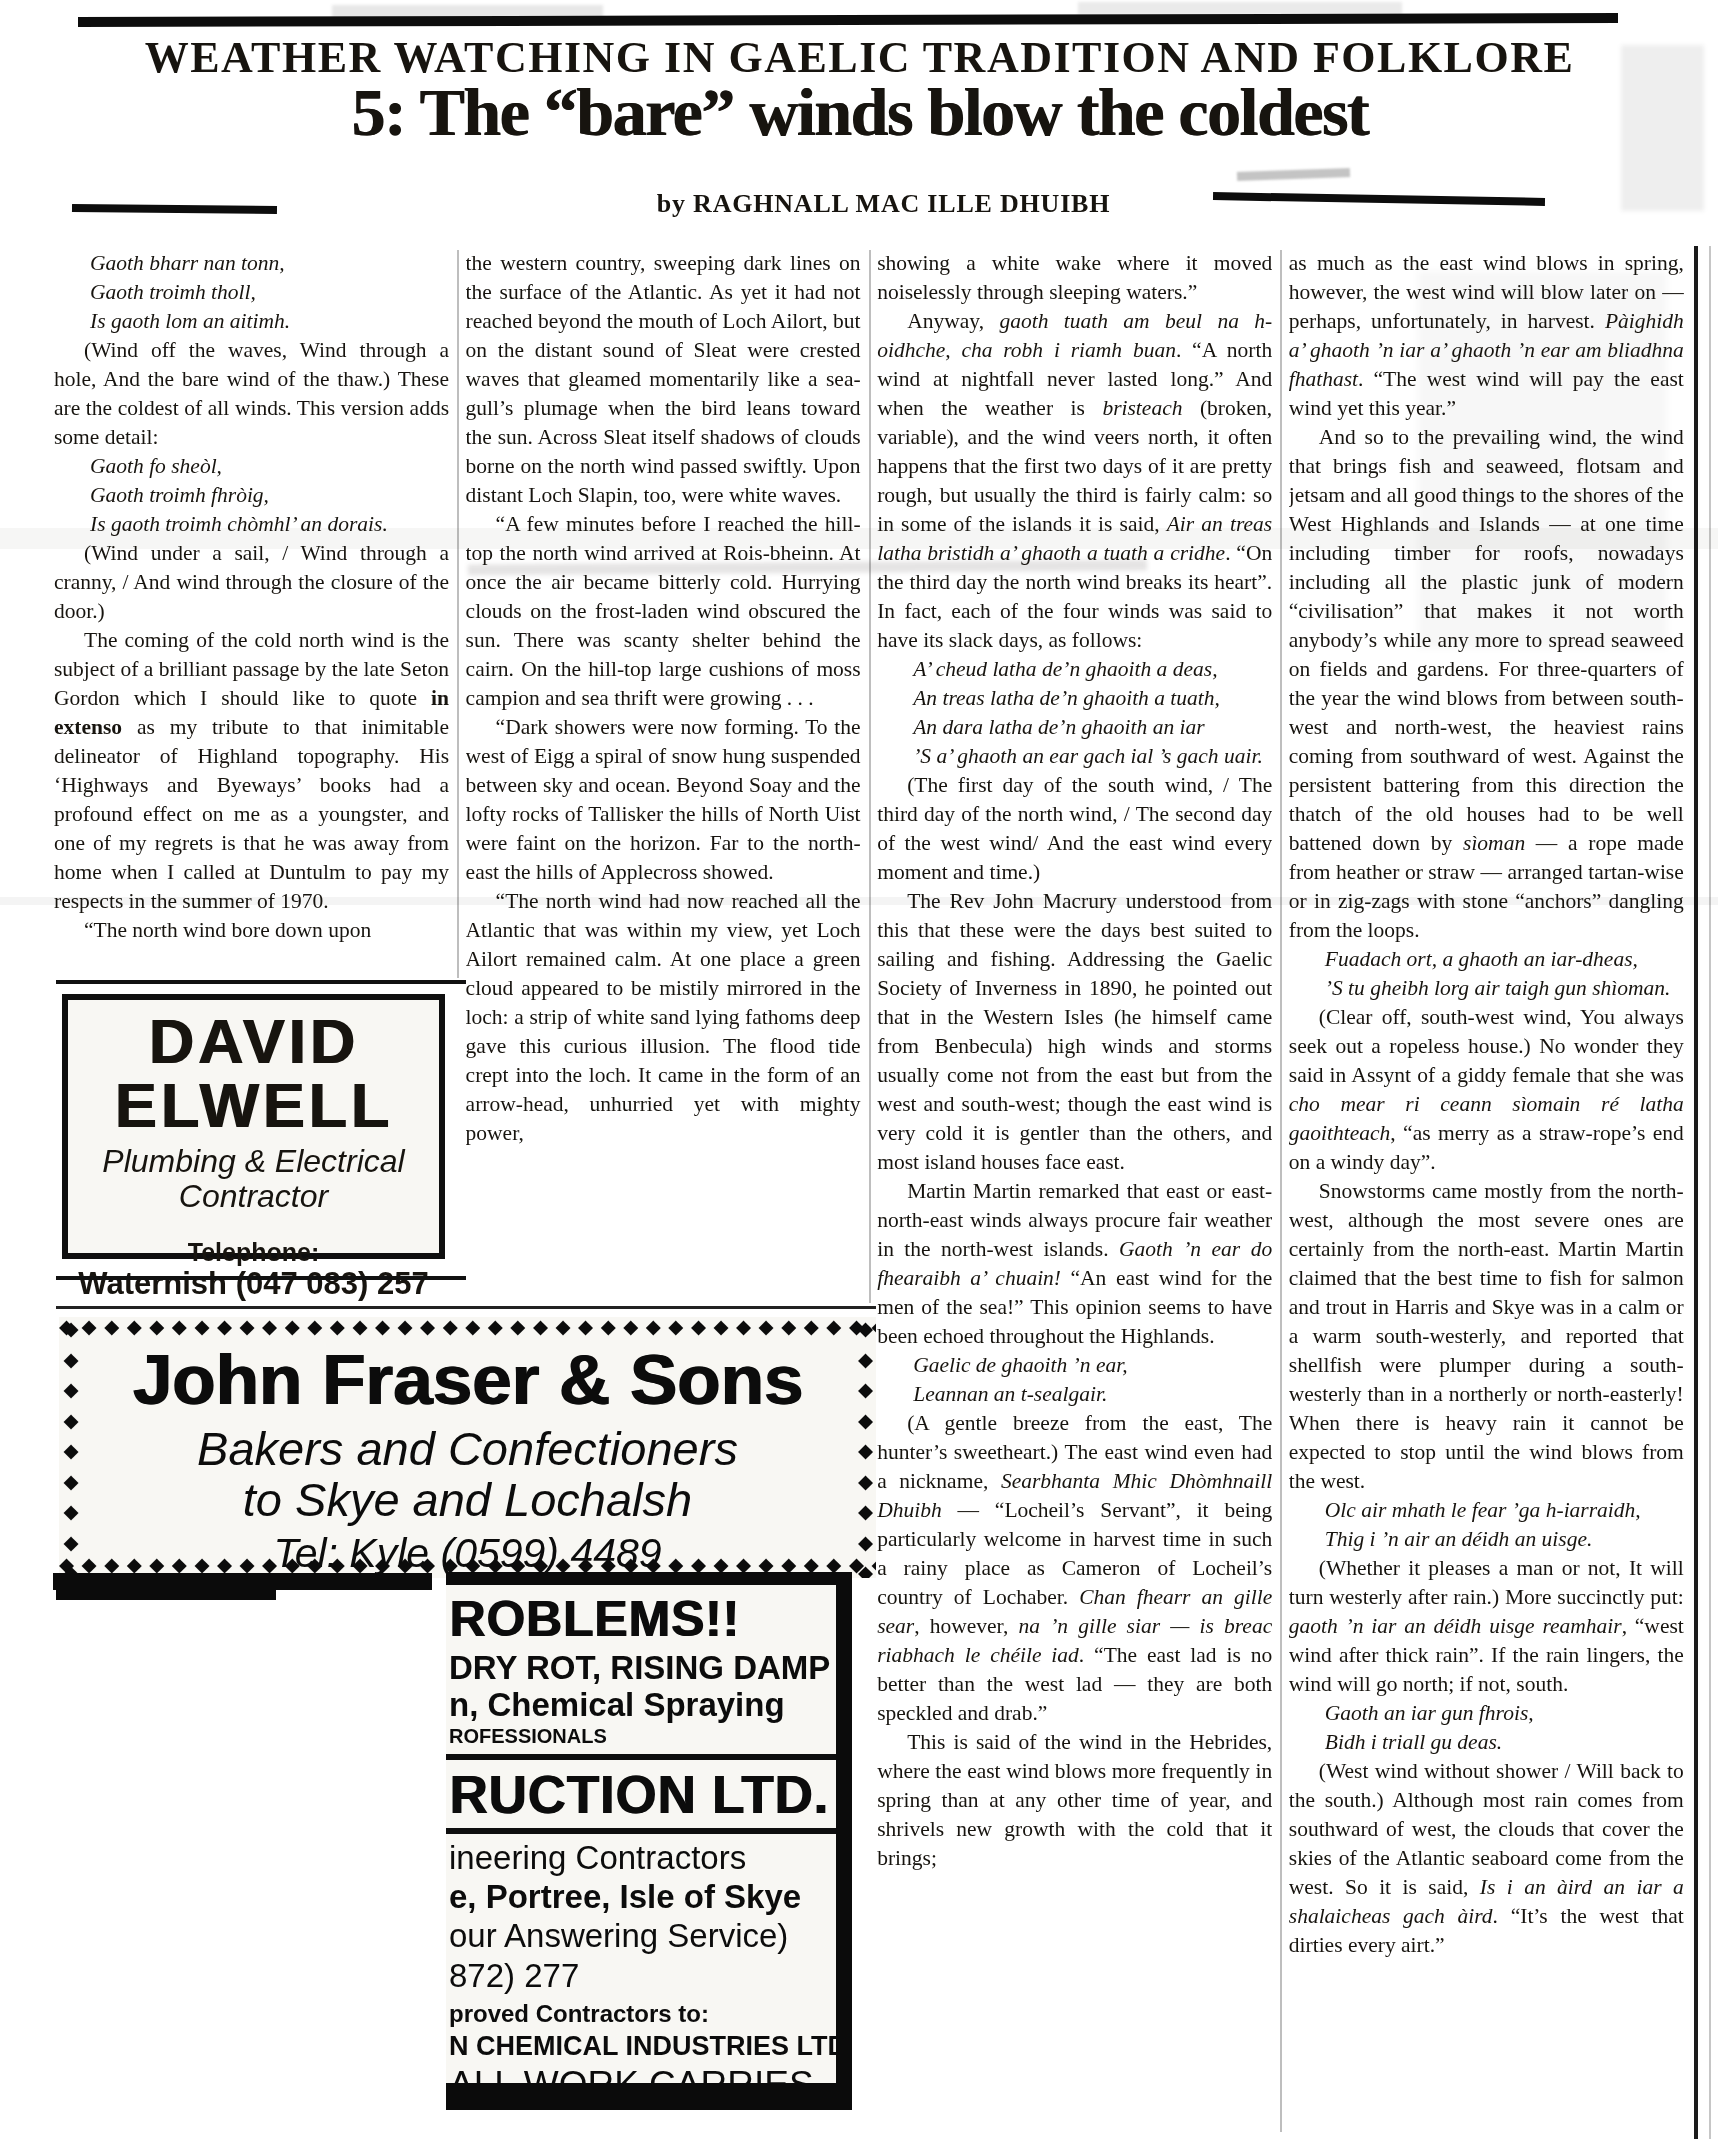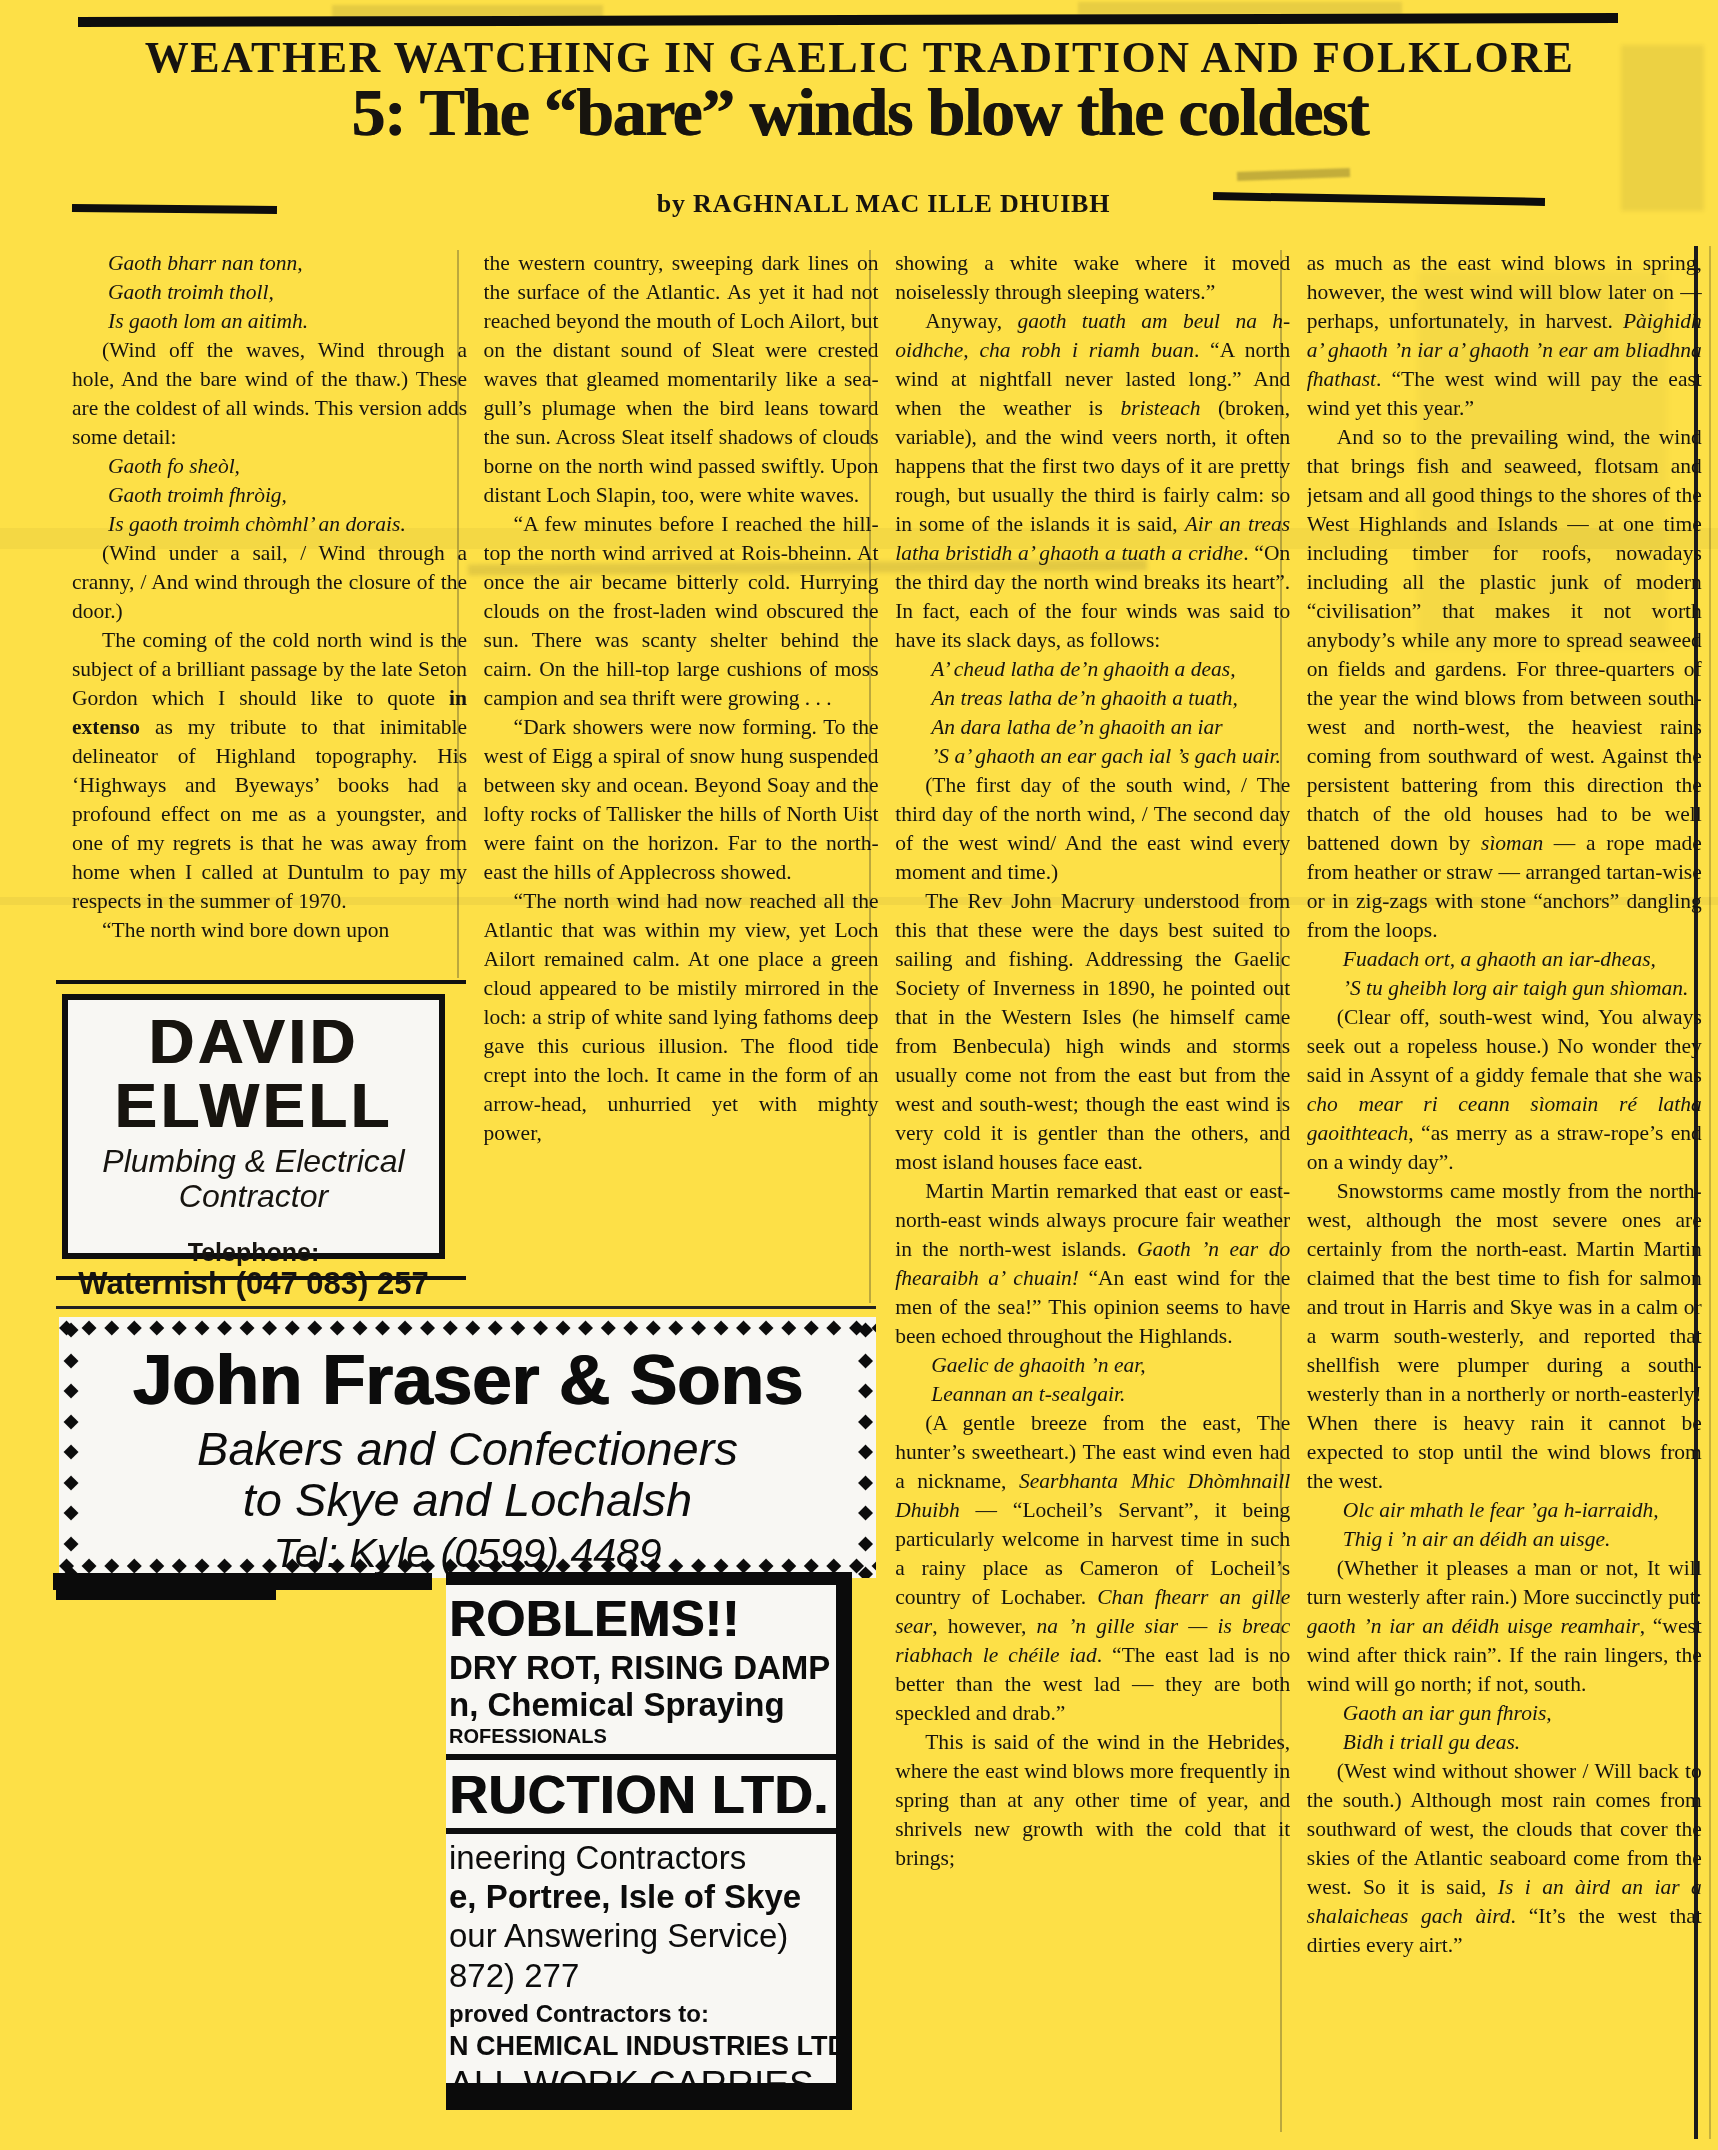--- a/index.html
+++ b/index.html
@@ -1,16 +1,16 @@
 <!DOCTYPE html>
 <html lang="en" style="font-size:12px"><head>
 <meta charset="utf-8">
 <style>
   html,body{margin:0;padding:0;background:#888;}
-  .page{position:relative;width:1719px;height:2151px;margin:0 auto;background:#fde047;
+  .page{position:relative;width:1719px;height:2151px;margin:0 auto;background:#ffffff;
         overflow:hidden;font-family:"Liberation Serif",serif;color:#17140f;}
   
   .artifact{position:absolute;pointer-events:none;}
   .smudge1{left:332px;top:4.5px;width:271px;height:16.6px;background:rgba(20,20,20,.10);filter:blur(1.5px);}
   .smudge2{left:1078px;top:1.5px;width:324px;height:13.6px;background:rgba(20,20,20,.09);filter:blur(1.5px);}
   .smudge3{left:1621px;top:45px;width:83px;height:166px;background:rgba(20,20,20,.07);filter:blur(2.3px);}
   .smudge4{left:1237px;top:170px;width:113px;height:9px;background:rgba(20,20,20,.25);filter:blur(0.8px);transform:rotate(-2deg);}
   .streak1{left:0;top:528px;width:100%;height:21px;background:rgba(40,36,30,.045);}
   .streak2{left:0;top:897px;width:100%;height:7.5px;background:rgba(40,36,30,.05);}
   .streak3{left:468px;top:562px;width:679px;height:10.6px;background:rgba(40,36,30,.12);filter:blur(2.3px);transform:rotate(-.4deg);}
@@ -21,21 +21,21 @@
           font-size:44px;font-weight:bold;letter-spacing:1.5px;white-space:nowrap;}
   .headline{position:absolute;left:0;top:78px;width:100%;text-align:center;
             font-size:68px;font-weight:bold;letter-spacing:-1.5px;line-height:1;white-space:nowrap;
             text-shadow:0.8px 0 0 currentColor;}
   .byline{position:absolute;left:0;top:189px;width:100%;text-align:center;
           font-size:26px;font-weight:bold;letter-spacing:0.8px;padding-left:24px;}
   .rule-byline{position:absolute;height:8.3px;background:#0d0d0d;}
   .rule-byline.lft{left:72px;top:205px;width:205px;transform:rotate(.6deg);}
   .rule-byline.rgt{left:1213px;top:195px;width:332px;transform:rotate(1deg);}
   
-  .columns{position:absolute;left:72px;top:249px;display:flex;gap:16.6px;}
+  .columns{position:absolute;left:54px;top:249px;display:flex;gap:16.6px;}
   .col{width:395px;font-size:21.5px;line-height:29px;text-align:justify;overflow:hidden;}
   .col:nth-child(1){height:733px;}
   .col:nth-child(2){height:1056px;}
   .col:nth-child(3){height:1887px;}
   .col:nth-child(4){height:1887px;}
   .col p{margin:0;text-indent:30px;}
   .col p.cont{text-indent:0;}
   .it{font-style:italic;}
   .bd{font-weight:bold;}
   .verse{font-style:italic;}

